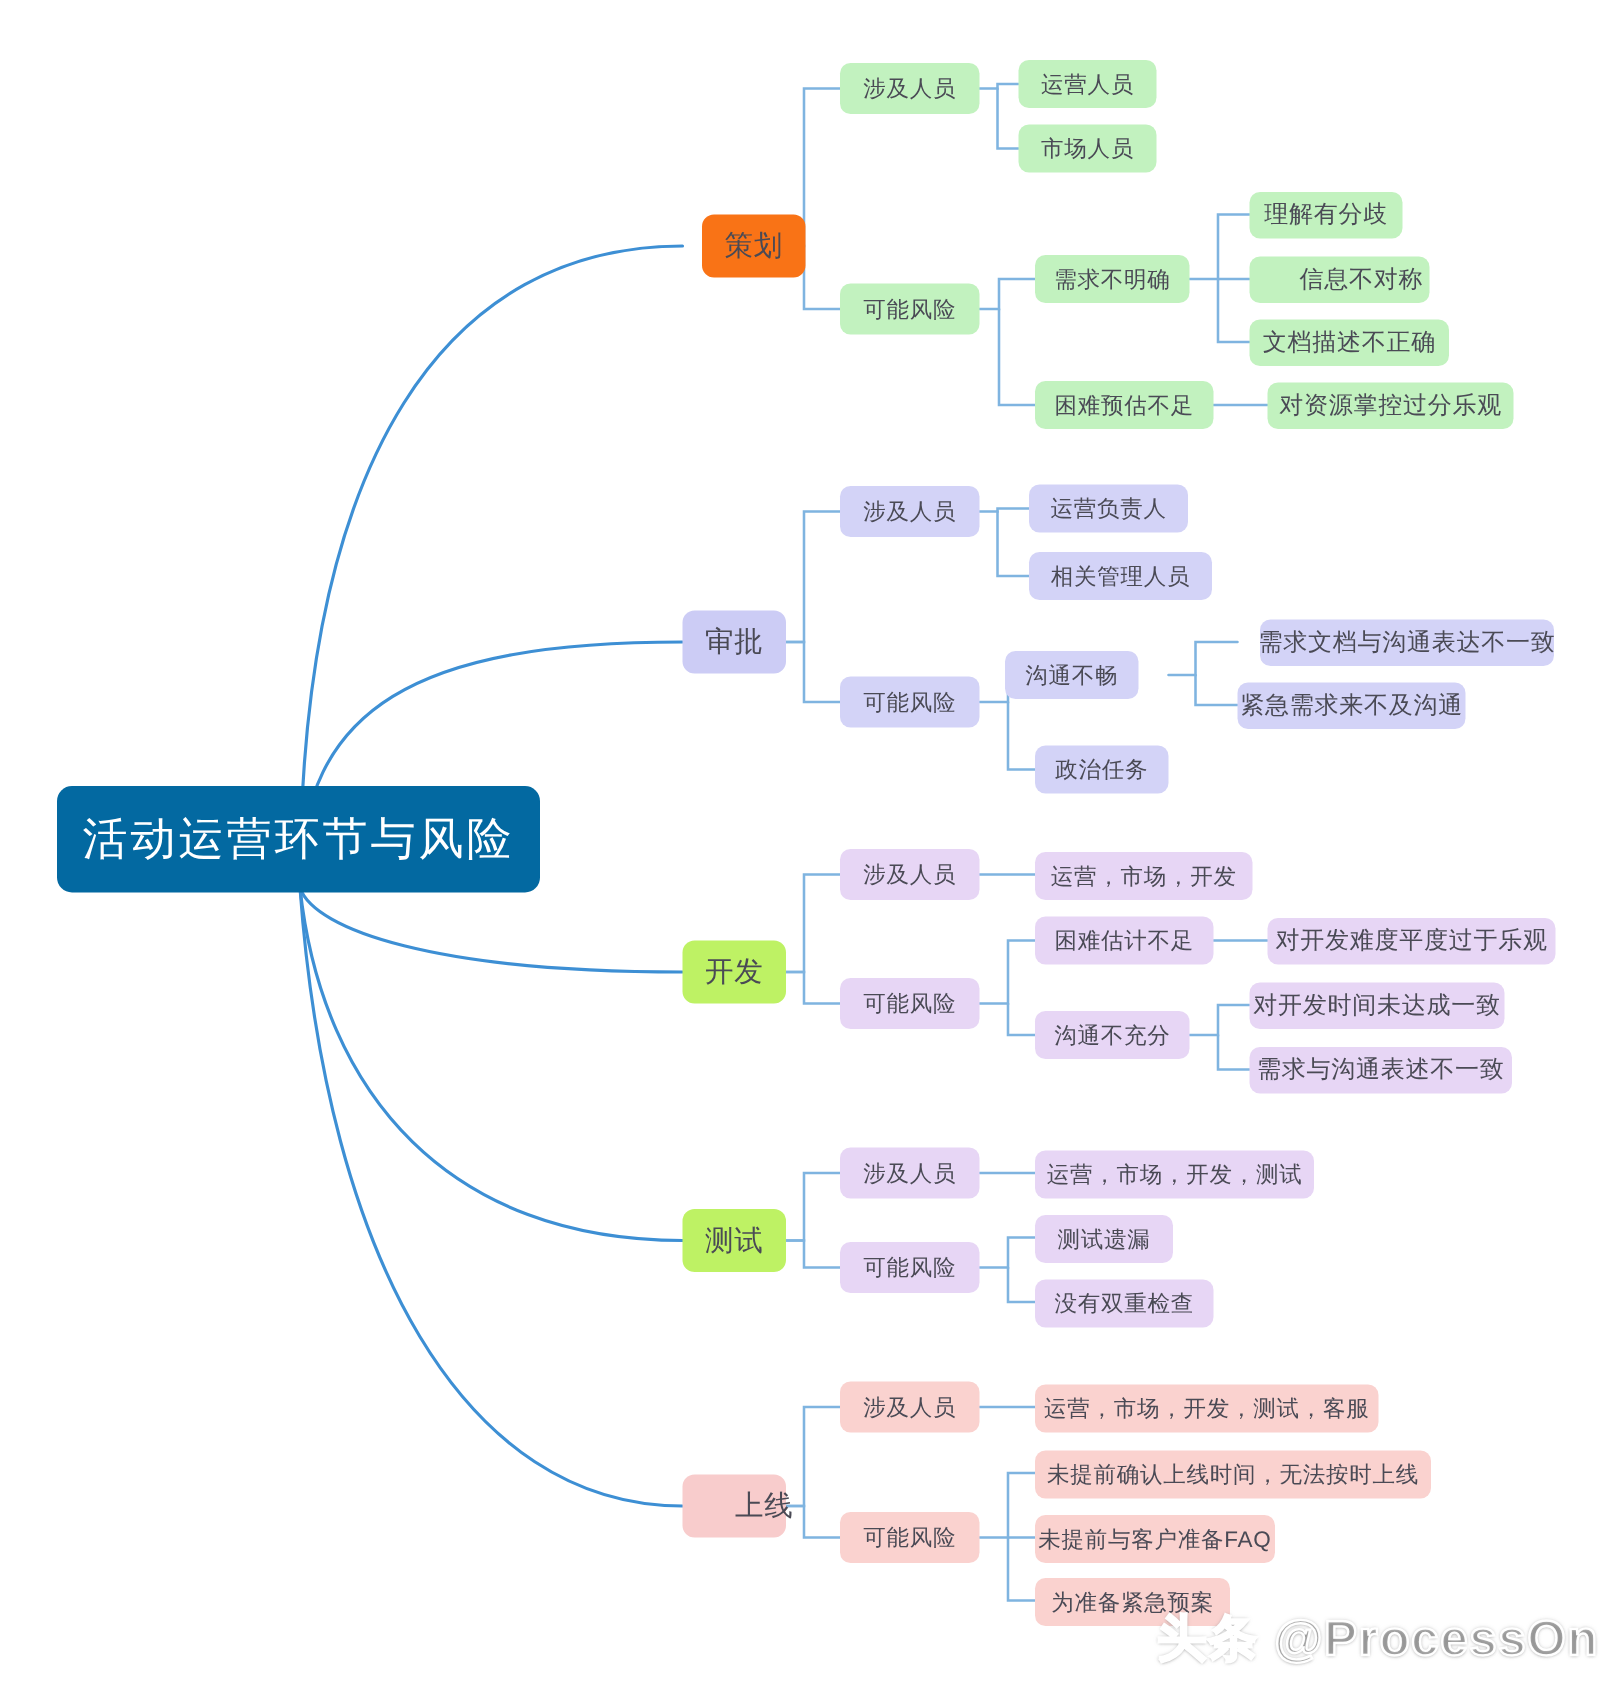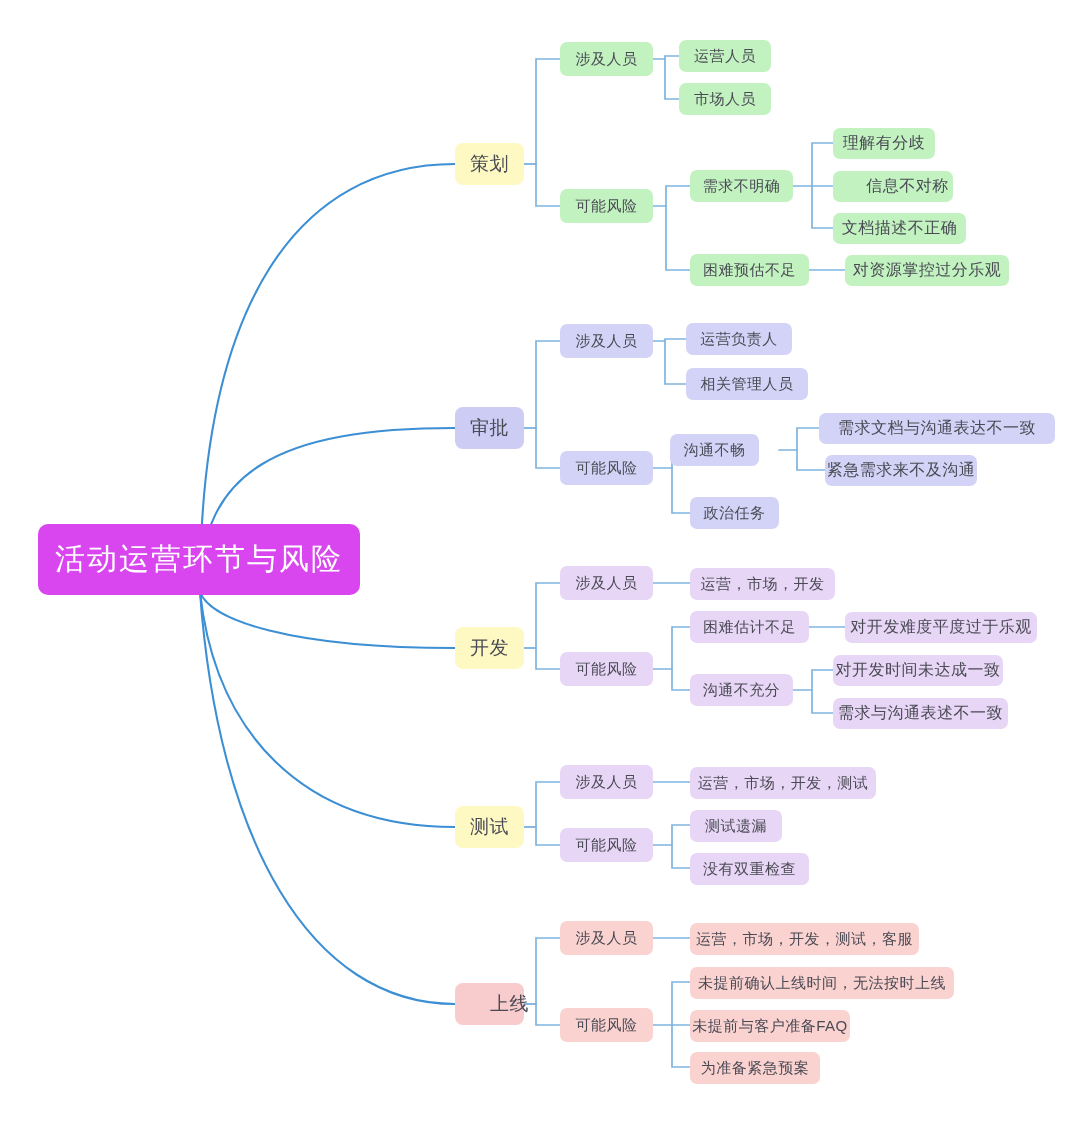--- a/index.html
+++ b/index.html
@@ -19,39 +19,39 @@
     display:flex;align-items:center;justify-content:center;
     border-radius:7px;
     color:#4a4a55;
     white-space:nowrap;
     letter-spacing:.5px;
   }
 
   
   .root{
     left:38px;top:524px;width:322px;height:71px;
-    background:#d946ef;
+    background:#0369a1;
     border-radius:10px;
     color:#ffffff;
     font-size:30px;
     letter-spacing:2px;
   }
 
   
   .lv1{height:42px;font-size:19px;border-radius:8px;}
   .lv2{height:34px;font-size:15px;}
   .lv3{height:32px;font-size:15px;}
   .lv4{height:31px;font-size:16px;}
 
   
-  .c-green  {background:#fef9c3;}
+  .c-green  {background:#f97316;margin-left:13px;}
   .c-green2 {background:#c2f2bf;}
   .c-blue   {background:#ccccf5;}
   .c-blue2  {background:#d3d3f7;}
-  .c-violet {background:#fef9c3;font-family:Liberation Mono, monospace;}
+  .c-violet {background:#bef264;font-family:Liberation Mono, monospace;}
   .c-violet2{background:#e7d6f5;}
   .c-pink   {background:#f8cccc;padding-left:40px;}
   .c-pink2  {background:#fad2cf;}
 
   .watermark{
     position:absolute;right:14px;bottom:12px;
     font-size:33px;font-weight:bold;
     color:rgba(255,255,255,0.0);
     -webkit-text-stroke:1.6px #ffffff;
     text-shadow:0 0 3px rgba(120,120,120,.55), 0 1px 2px rgba(90,90,90,.45);
@@ -146,21 +146,21 @@
 
   <div class="node lv2 c-blue2" style="left:560px;top:324px;width:93px;">涉及人员</div>
   <div class="node lv2 c-blue2" style="left:560px;top:451px;width:93px;">可能风险</div>
 
   <div class="node lv3 c-blue2" style="left:686px;top:323px;width:106px;">运营负责人</div>
   <div class="node lv3 c-blue2" style="left:686px;top:368px;width:122px;">相关管理人员</div>
 
   <div class="node lv3 c-blue2" style="left:670px;top:434px;width:89px;">沟通不畅</div>
   <div class="node lv3 c-blue2" style="left:690px;top:497px;width:89px;">政治任务</div>
 
-  <div class="node lv4 c-blue2" style="left:819px;top:413px;width:236px;font-family:Liberation Mono, monospace;">需求文档与沟通表达不一致</div>
+  <div class="node lv4 c-blue2" style="left:840px;top:413px;width:196px;font-family:Liberation Mono, monospace;">需求文档与沟通表达不一致</div>
   <div class="node lv4 c-blue2" style="left:825px;top:455px;width:152px;">紧急需求来不及沟通</div>
 
   <div class="node lv1 c-violet" style="left:455px;top:627px;width:69px;">开发</div>
 
   <div class="node lv2 c-violet2" style="left:560px;top:566px;width:93px;">涉及人员</div>
   <div class="node lv2 c-violet2" style="left:560px;top:652px;width:93px;">可能风险</div>
 
   <div class="node lv3 c-violet2" style="left:690px;top:568px;width:145px;">运营，市场，开发</div>
 
   <div class="node lv3 c-violet2" style="left:690px;top:611px;width:119px;">困难估计不足</div>
@@ -184,14 +184,15 @@
 
   <div class="node lv2 c-pink2" style="left:560px;top:921px;width:93px;">涉及人员</div>
   <div class="node lv2 c-pink2" style="left:560px;top:1008px;width:93px;">可能风险</div>
 
   <div class="node lv3 c-pink2" style="left:690px;top:967px;width:264px;">未提前确认上线时间，无法按时上线</div>
 
   <div class="node lv3 c-pink2" style="left:690px;top:923px;width:229px;">运营，市场，开发，测试，客服</div>
   <div class="node lv3 c-pink2" style="left:690px;top:1010px;width:160px;">未提前与客户准备FAQ</div>
   <div class="node lv3 c-pink2" style="left:690px;top:1052px;width:130px;">为准备紧急预案</div>
 
+  <div class="watermark">头条 @ProcessOn</div>
 
 </div>
 
 </body></html>

